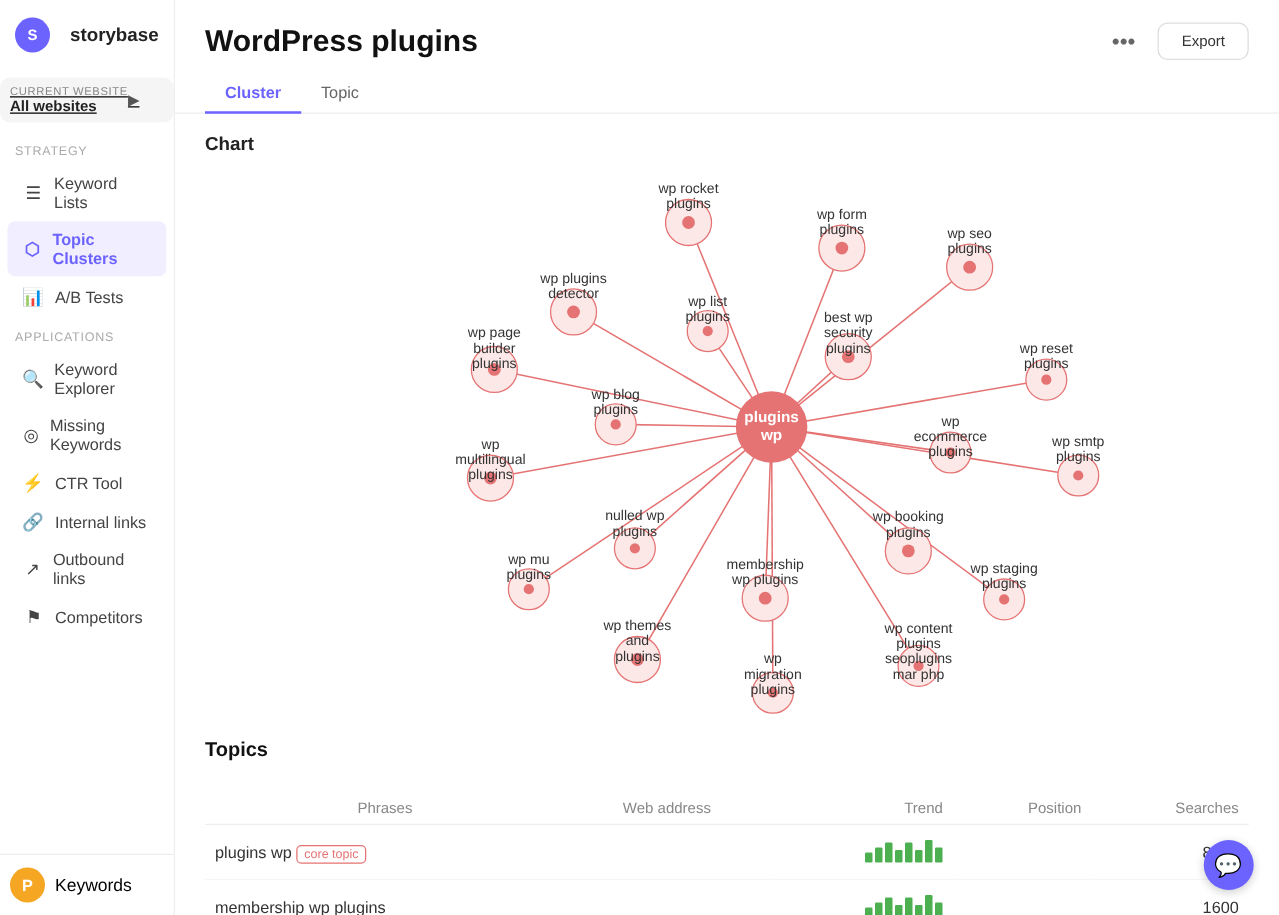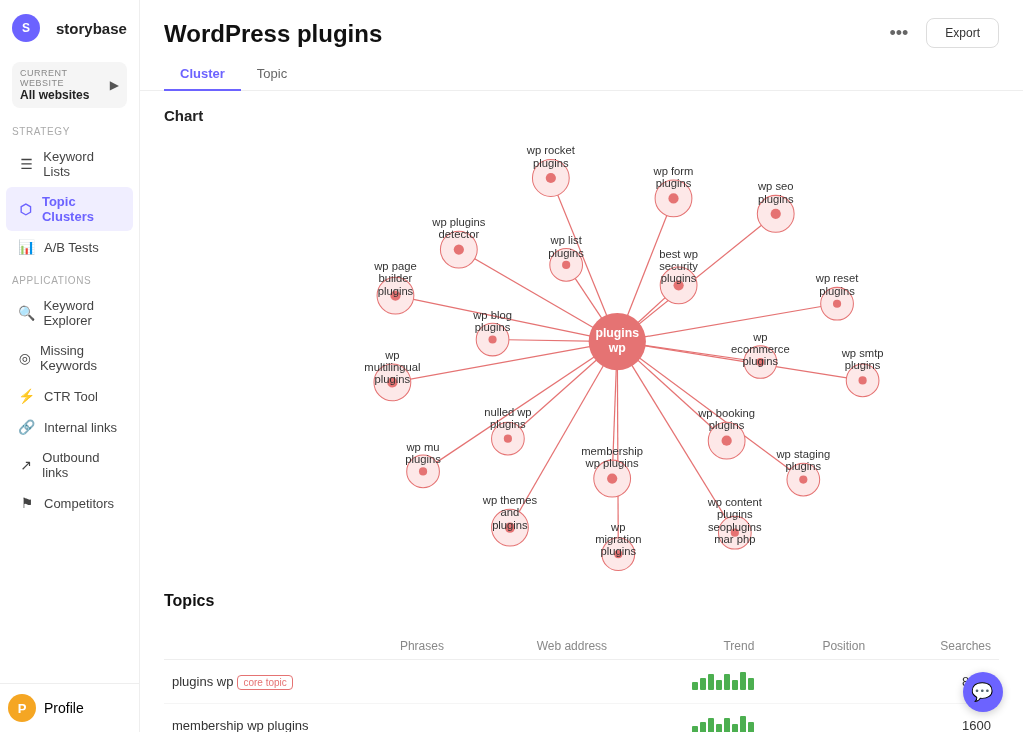--- a/index.html
+++ b/index.html
@@ -25,28 +25,28 @@
       width: 28px;
       height: 28px;
       background: #6c63ff;
       border-radius: 50%;
       display: flex; align-items: center; justify-content: center;
       color: white; font-size: 12px; font-weight: bold;
     }
     .logo-text { font-weight: 700; font-size: 15px; color: #222; margin-left: 10px; }
 
     .current-website-box {
-      margin: 6px 12px;
+      margin: 6px 0;
       background: #f5f5f5;
       border-radius: 8px;
       padding: 6px 8px;
       display: flex;
       align-items: center;
-      justify-content: space-between;
       cursor: pointer;
+      text-decoration: underline;
     }
     .current-website-label { font-size: 9px; color: #888; text-transform: uppercase; letter-spacing: 0.5px; }
     .current-website-name { font-size: 12px; font-weight: 600; color: #222; }
     .cw-arrow { font-size: 12px; color: #555; }
 
     .sidebar-section-label {
       font-size: 10px;
       color: #aaa;
       text-transform: uppercase;
       letter-spacing: 0.6px;
@@ -134,21 +134,21 @@
     .chart-svg {
       width: 100%;
       height: 100%;
     }
 
     
     .topics-section { padding: 0 24px 24px; }
     .topics-title { font-size: 16px; font-weight: 700; color: #111; margin-bottom: 23px; }
     .topics-table { width: 100%; border-collapse: collapse; }
     .topics-table th {
-      text-align: right; font-size: 12px; color: #888; font-weight: 500;
+      text-align: center; font-size: 12px; color: #888; font-weight: 500;
       padding: 6px 8px; border-bottom: 1px solid #eee;
     }
     .topics-table th.right { text-align: right; }
     .topics-table td { padding: 10px 8px; font-size: 13px; color: #333; border-bottom: 1px solid #f5f5f5; }
     .topics-table td.right { text-align: right; }
     .core-topic-badge {
       background: none; border: 1px solid #e57373; color: #e57373;
       font-size: 10px; border-radius: 4px; padding: 1px 5px; margin-left: 4px;
     }
     .trend-bar {
@@ -221,21 +221,21 @@
       <span>Outbound links</span>
     </div>
     <div class="sidebar-item">
       <span class="sidebar-item-icon">⚑</span>
       <span>Competitors</span>
     </div>
   </div>
 
   <div class="sidebar-bottom">
     <div class="avatar">P</div>
-    <span>Profile</span>
+    <span>Keywords</span>
   </div>
 </div>
 
 <div id="main">
   <div class="main-header">
     <h1 class="page-title">WordPress plugins</h1>
     <div class="header-actions">
       <button class="more-btn">•••</button>
       <button class="export-btn">Export</button>
     </div>

